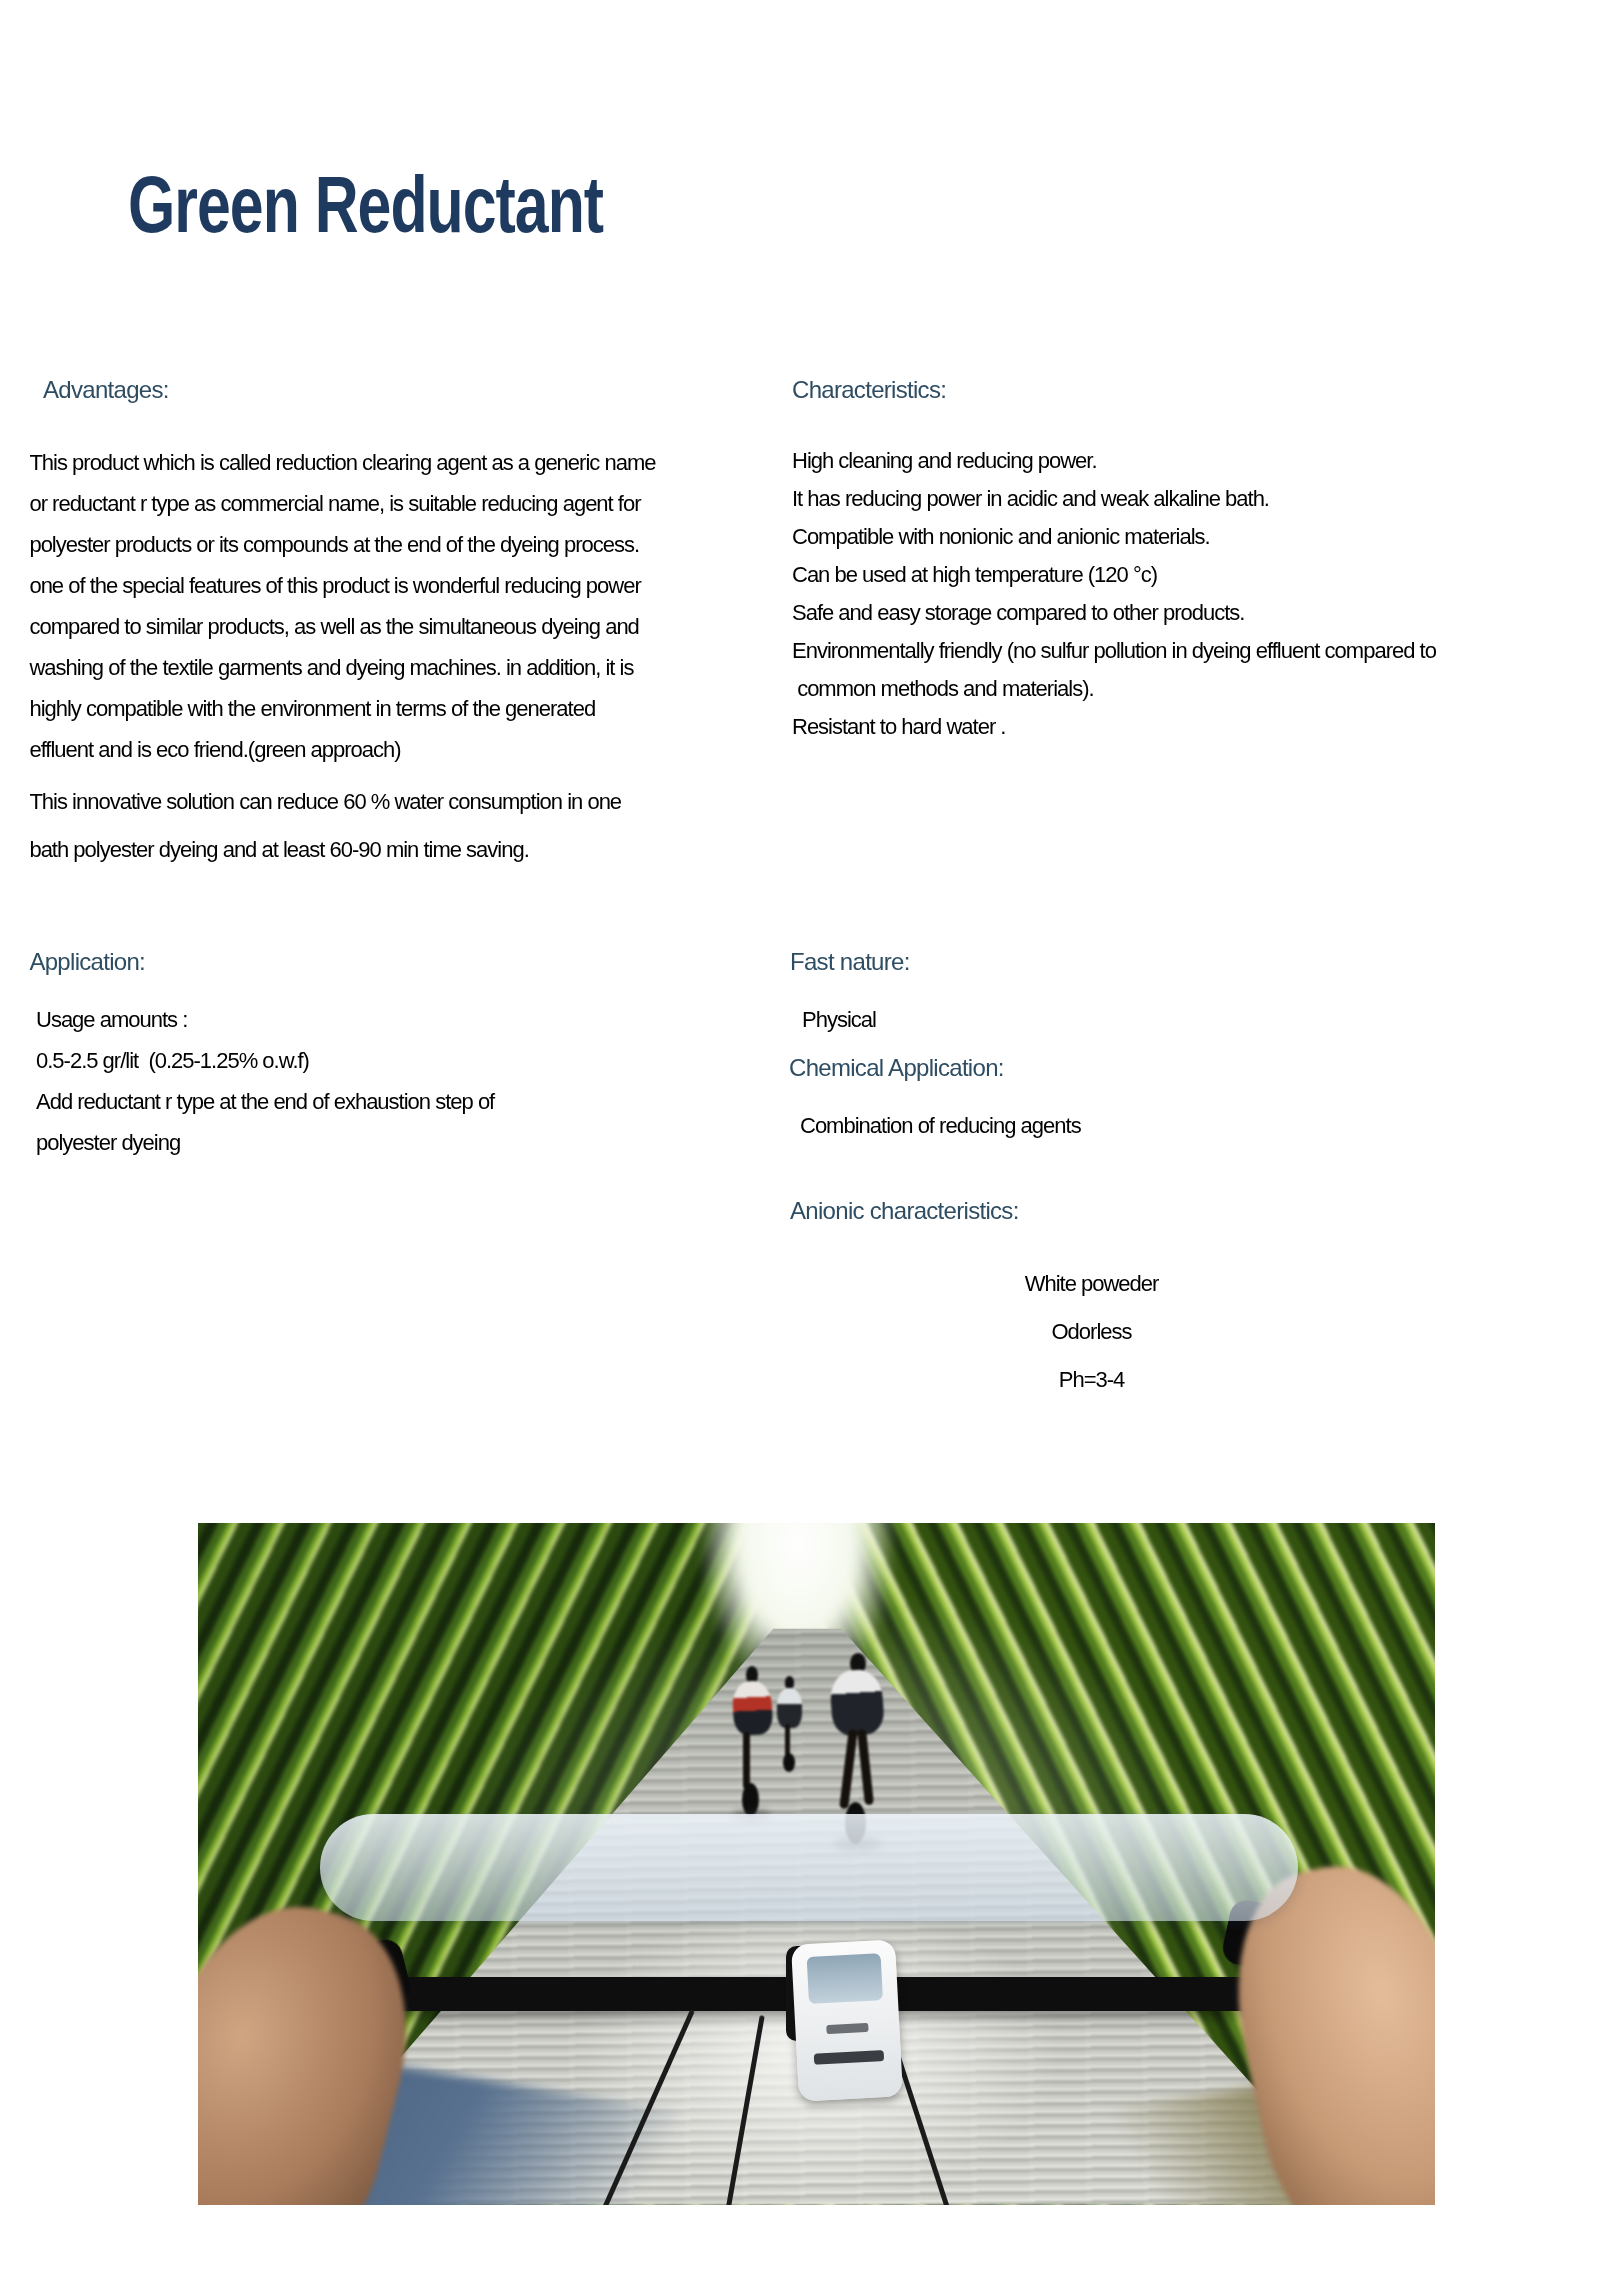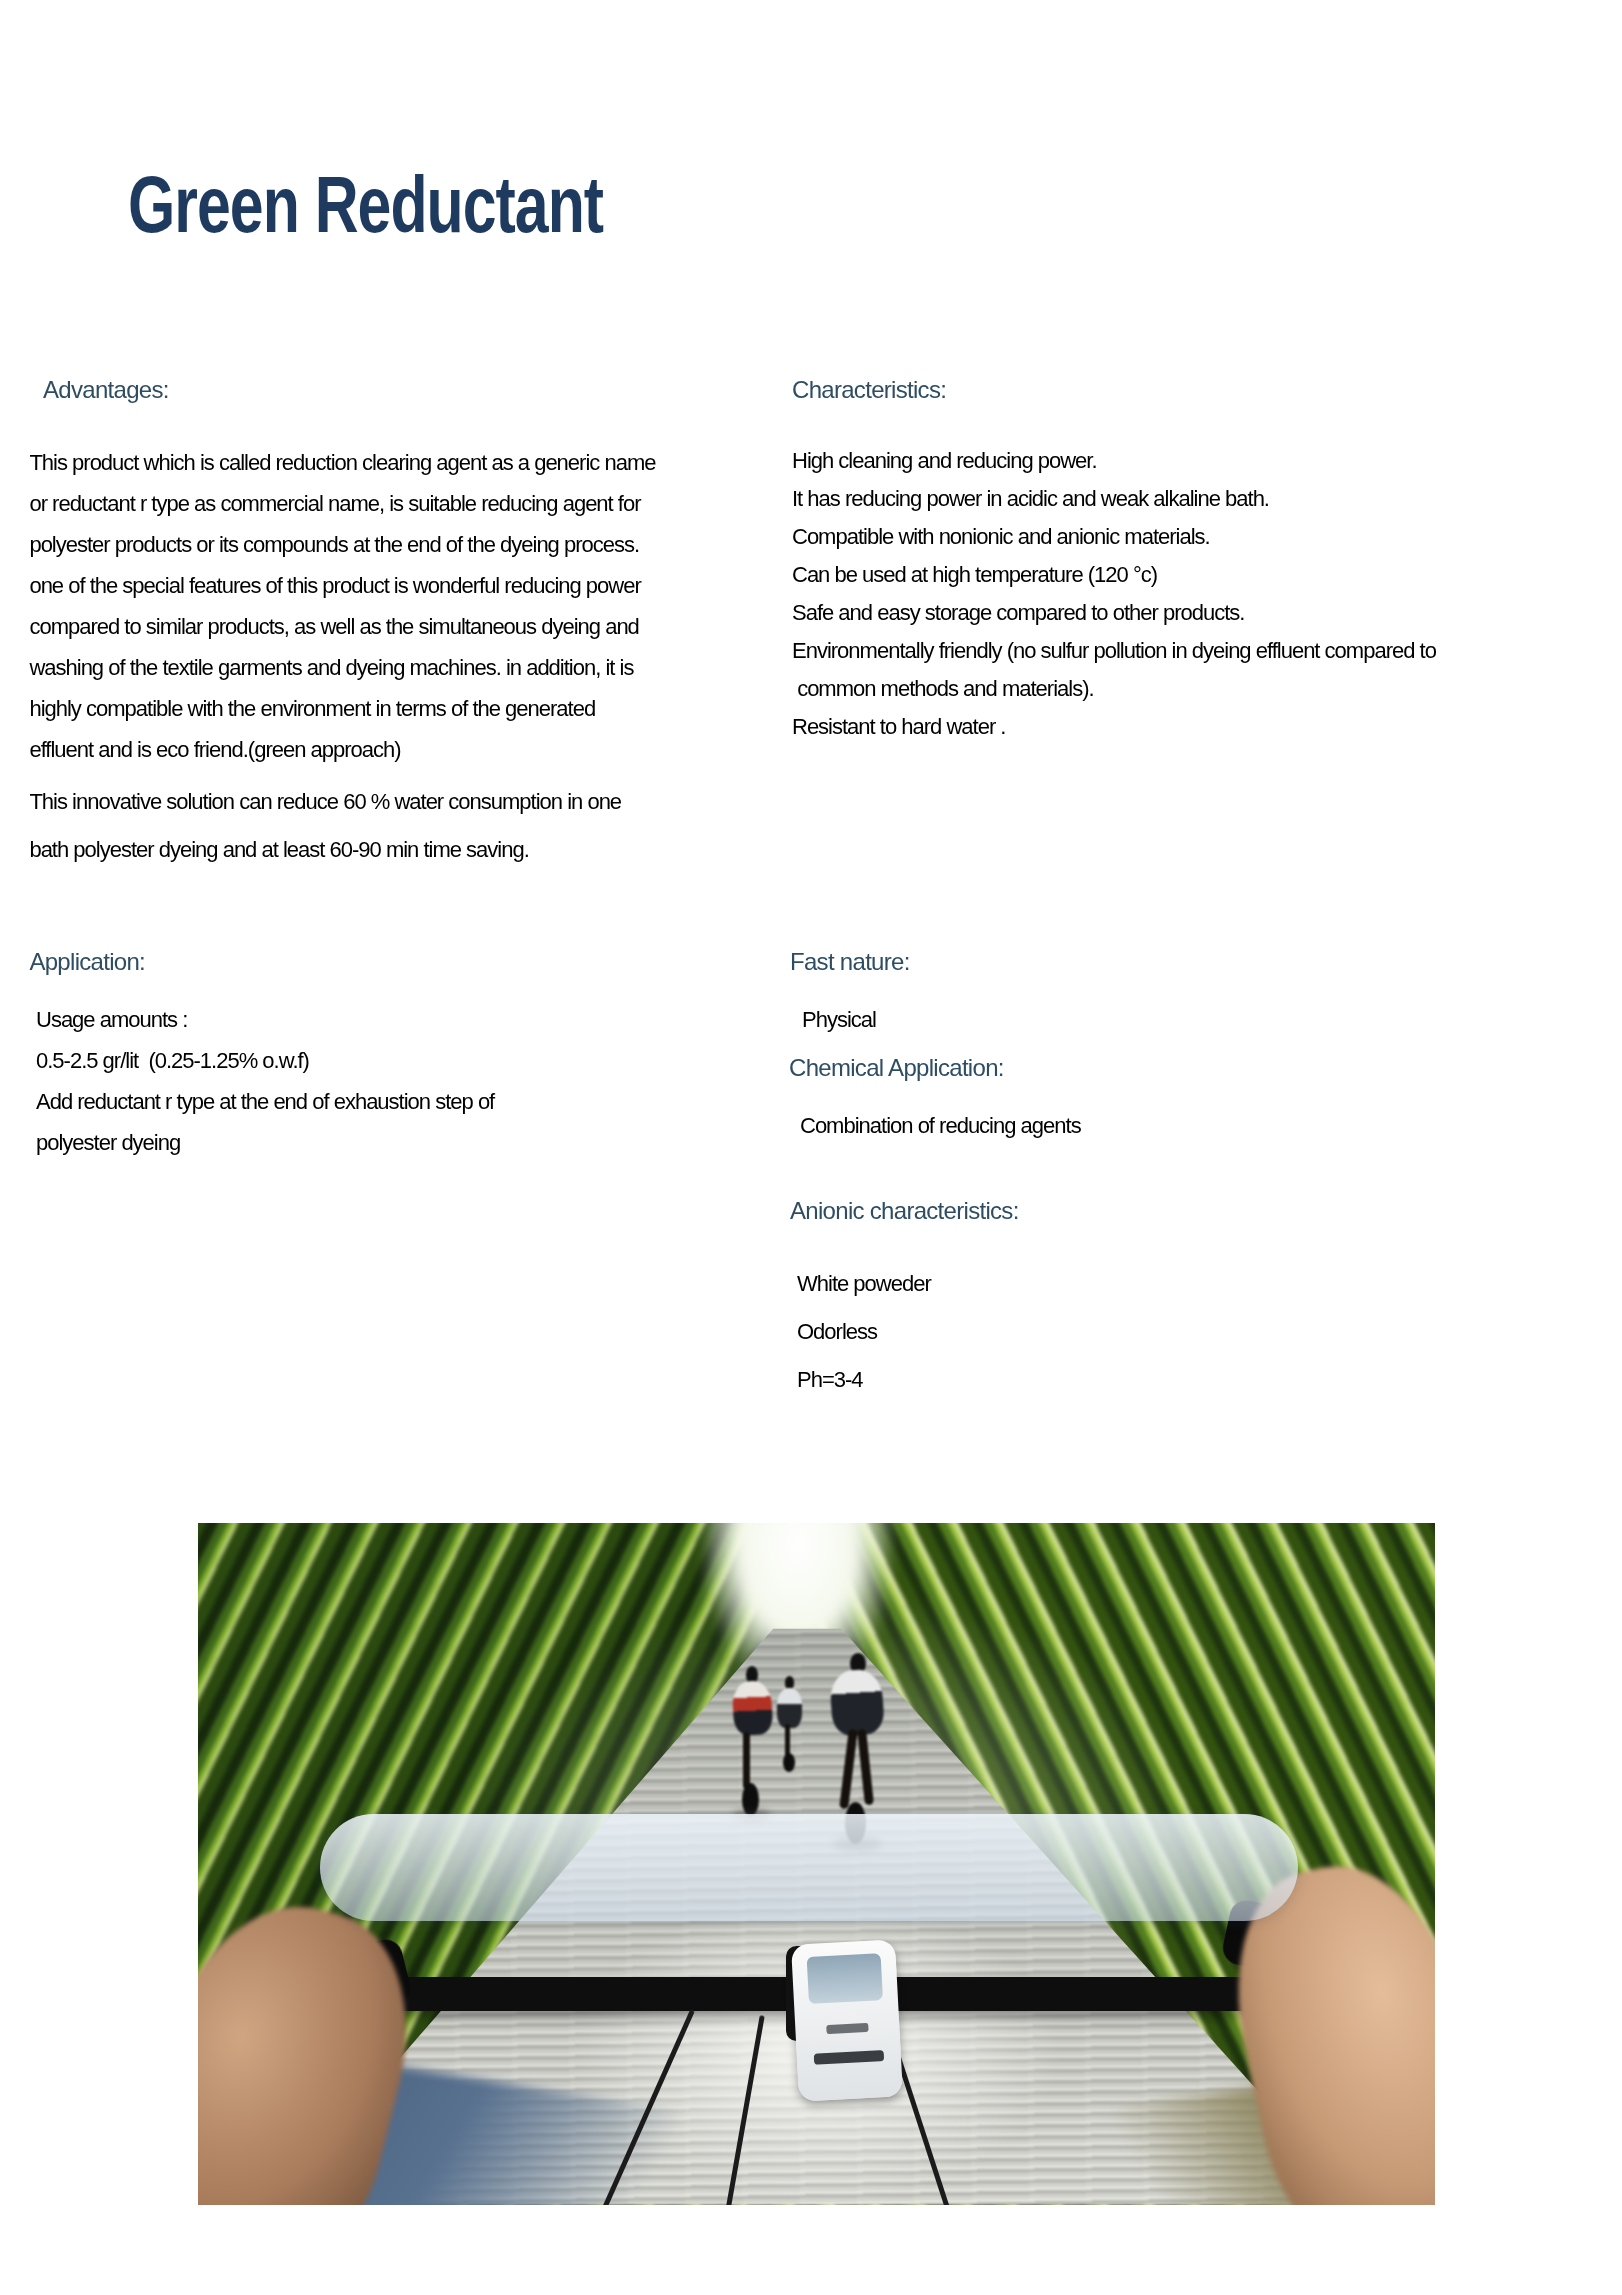--- a/index.html
+++ b/index.html
@@ -21,21 +21,21 @@
   
   .body-lines{
     font-size:22px;letter-spacing:-1px;color:#000;white-space:pre-wrap;
   }
   .para-left1{left:29.4px;top:442px;width:772px;line-height:41px;}
   .para-left2{left:29.4px;top:778px;width:772px;line-height:48px;}
   .char-list{left:792px;top:442px;width:818px;line-height:38px;}
   .app-lines{left:36px;top:999px;width:753px;line-height:41px;}
   .ionic-value{left:802px;top:999px;line-height:41px;}
   .chem-value{left:800px;top:1105px;line-height:41px;}
-  .phys-list{left:797px;top:1260px;width:589px;line-height:48px;}
+  .phys-list{left:797px;top:1260px;width:589px;line-height:48px;text-align:center;}
   
   .photo{
     left:198px;top:1523px;width:1237px;height:682px;overflow:hidden;background:#3f5c1a;
     box-shadow:inset 0 0 92px rgba(0,0,0,.28);
   }
   .photo *{position:absolute;}
   .foliage-left{
     left:-2%;top:-4%;width:54%;height:108%;
     background:
       radial-gradient(ellipse at 100% 45%, rgba(255,255,255,.25) 0%, rgba(255,255,255,0) 40%),

